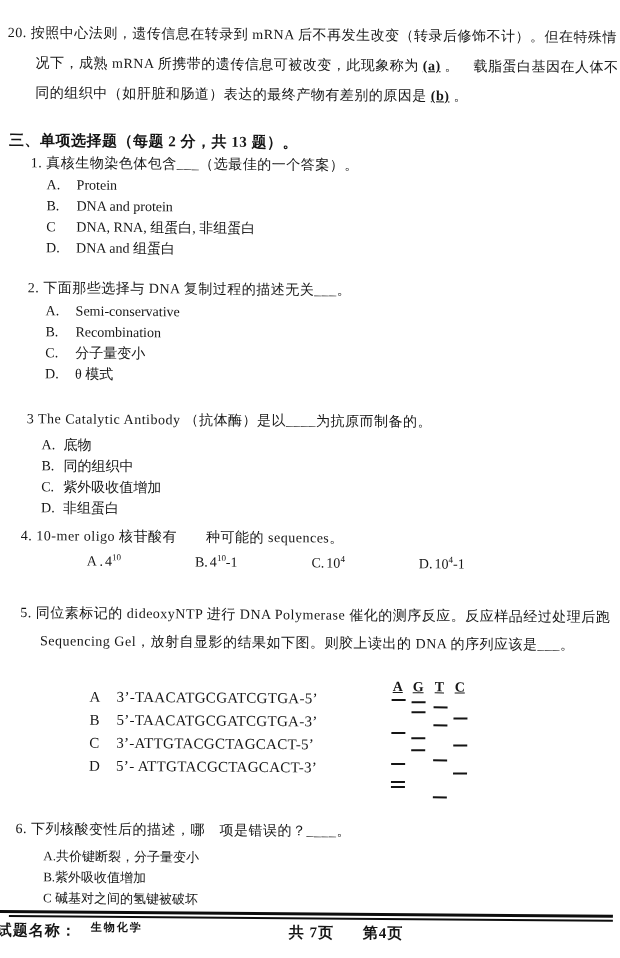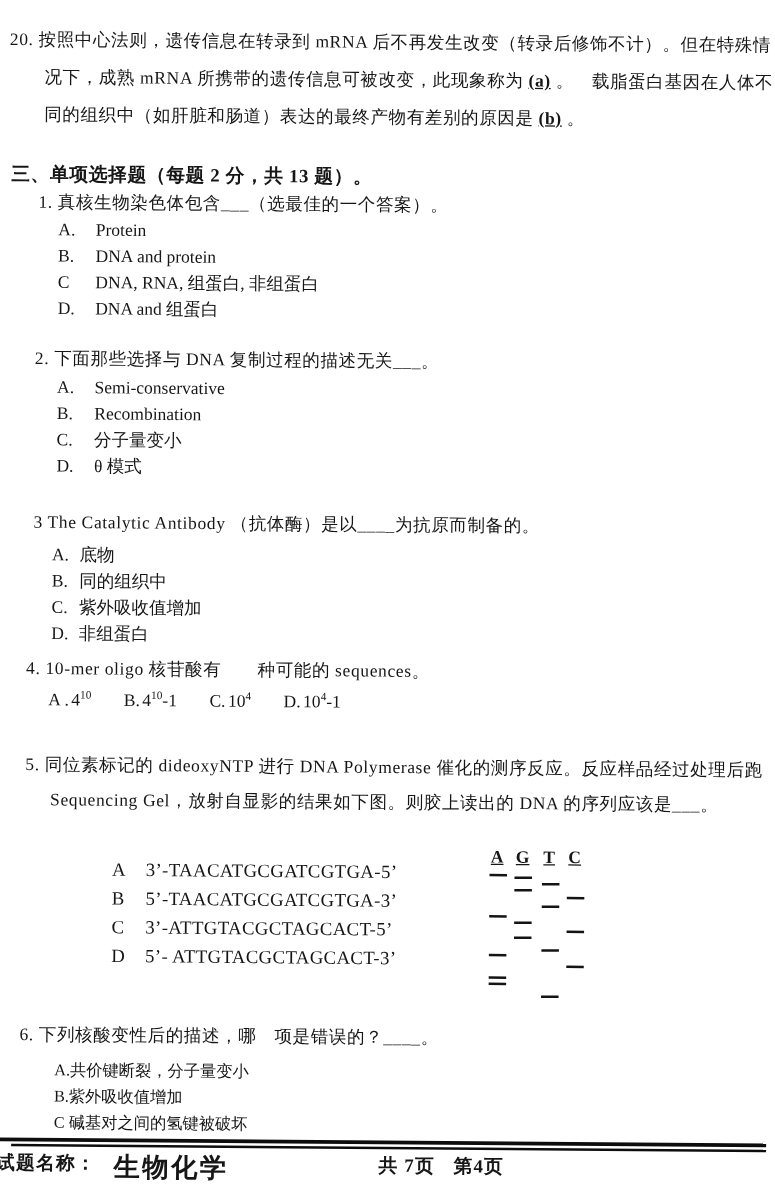--- a/index.html
+++ b/index.html
@@ -12,31 +12,31 @@
   .sec{font-weight:bold;font-size:15px;}
   .blank{text-decoration:underline;font-weight:bold;}
   .optlist{position:absolute;white-space:nowrap;}
   .opt{height:21px;line-height:21px;font-size:14px;}
   .opt-label{display:inline-block;width:30px;}
   .q3o .opt-label{width:22px;}
   .q5o .opt{height:23px;line-height:23px;font-size:15px;letter-spacing:0.3px;}
   .q5o .opt-label{width:27px;}
   .q6o .opt{font-size:13px;height:21px;line-height:21px;}
   .q4row{position:absolute;display:flex;column-gap:26px;font-size:14px;}
-  .q4row .opt{height:18px;line-height:18px;}
+  .q4row .opt{height:18px;line-height:18px;margin-left:48px;}
   .q4row .opt-label{width:auto;margin-right:2px;}
   sup{font-size:9px;line-height:0;}
   .gel{position:absolute;left:393px;top:676px;width:92px;height:126px;}
   .gel-lane{position:absolute;top:0;font-weight:bold;font-size:14px;text-decoration:underline;}
   .gel-band{position:absolute;height:2px;background:#141414;}
   .rule{position:absolute;background:#0d0d0d;}
   .rule-a{left:0;top:910px;width:620px;height:3px;}
   .rule-b{left:16px;top:915px;width:604px;height:2px;}
   .ft{position:absolute;font-weight:bold;white-space:nowrap;letter-spacing:1px;font-size:15px;}
-  .ft-big{font-size:21px;letter-spacing:2px;}
+  .ft-big{font-size:11px;letter-spacing:2px;}
 </style>
 </head>
 <body>
 
 <div class="page">
 
   <div class="line" style="left:8px;top:24px">20.  按照中心法则，遗传信息在转录到 mRNA 后不再发生改变（转录后修饰不计）。但在特殊情</div>
   <div class="line" style="left:36px;top:54px"><span>况下，成熟 mRNA 所携带的遗传信息可被改变，此现象称为 </span><span class="blank">(a)</span><span> 。　载脂蛋白基因在人体不</span></div>
   <div class="line" style="left:36px;top:84px"><span>同的组织中（如肝脏和肠道）表达的最终产物有差别的原因是 </span><span class="blank">(b)</span><span> 。</span></div>
 
@@ -110,16 +110,16 @@
   <div class="optlist q6o" style="left:50px;top:845px">
       <div class="opt">A.共价键断裂，分子量变小</div>
       <div class="opt">B.紫外吸收值增加</div>
       <div class="opt">C 碱基对之间的氢键被破坏</div>
     </div>
 
   <div class="rule rule-a"></div>
   <div class="rule rule-b"></div>
   <div class="ft" style="left:4px;top:921px">试题名称：</div>
   <div class="ft ft-big" style="left:98px;top:919px">生物化学</div>
-  <div class="ft" style="left:310px;top:921px">共 7页</div>
+  <div class="ft" style="left:296px;top:921px">共 7页</div>
   <div class="ft" style="left:370px;top:921px">第4页</div>
 
 </div>
 
 </body></html>

